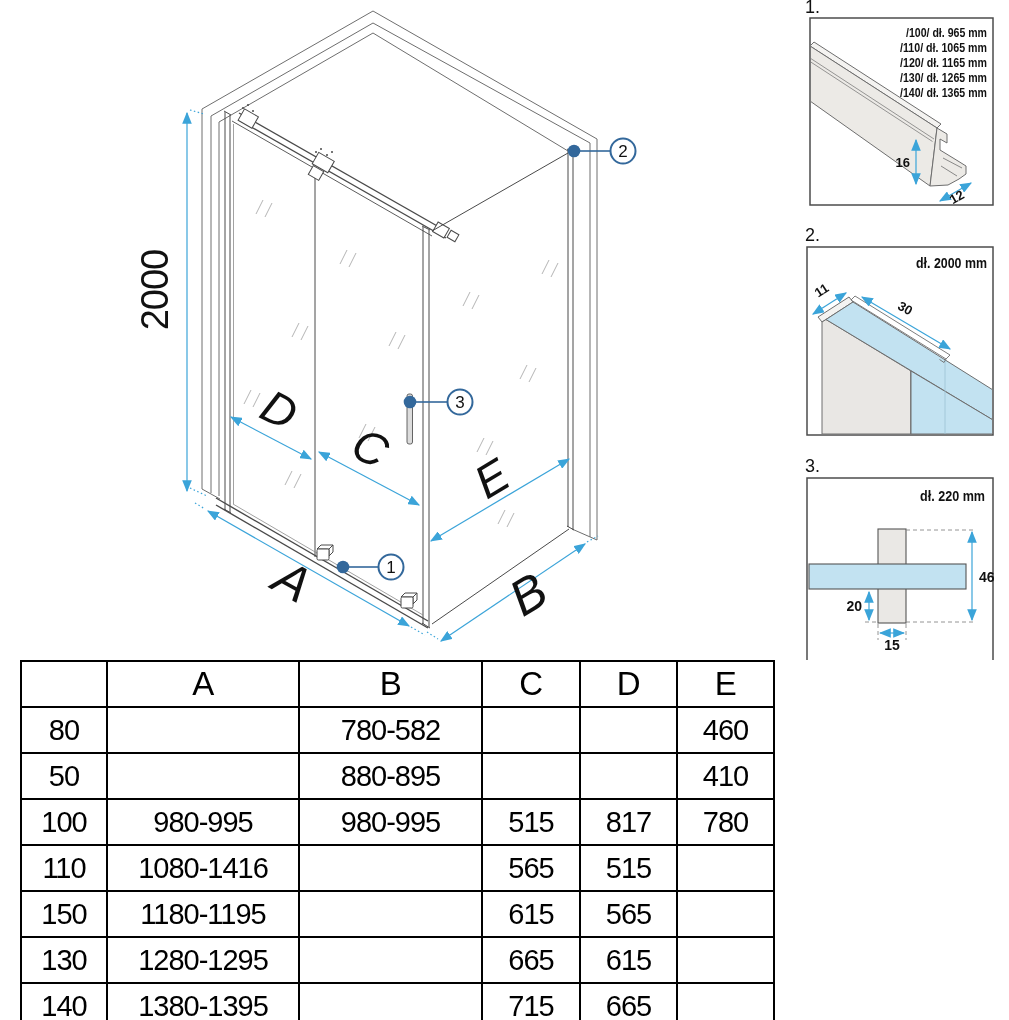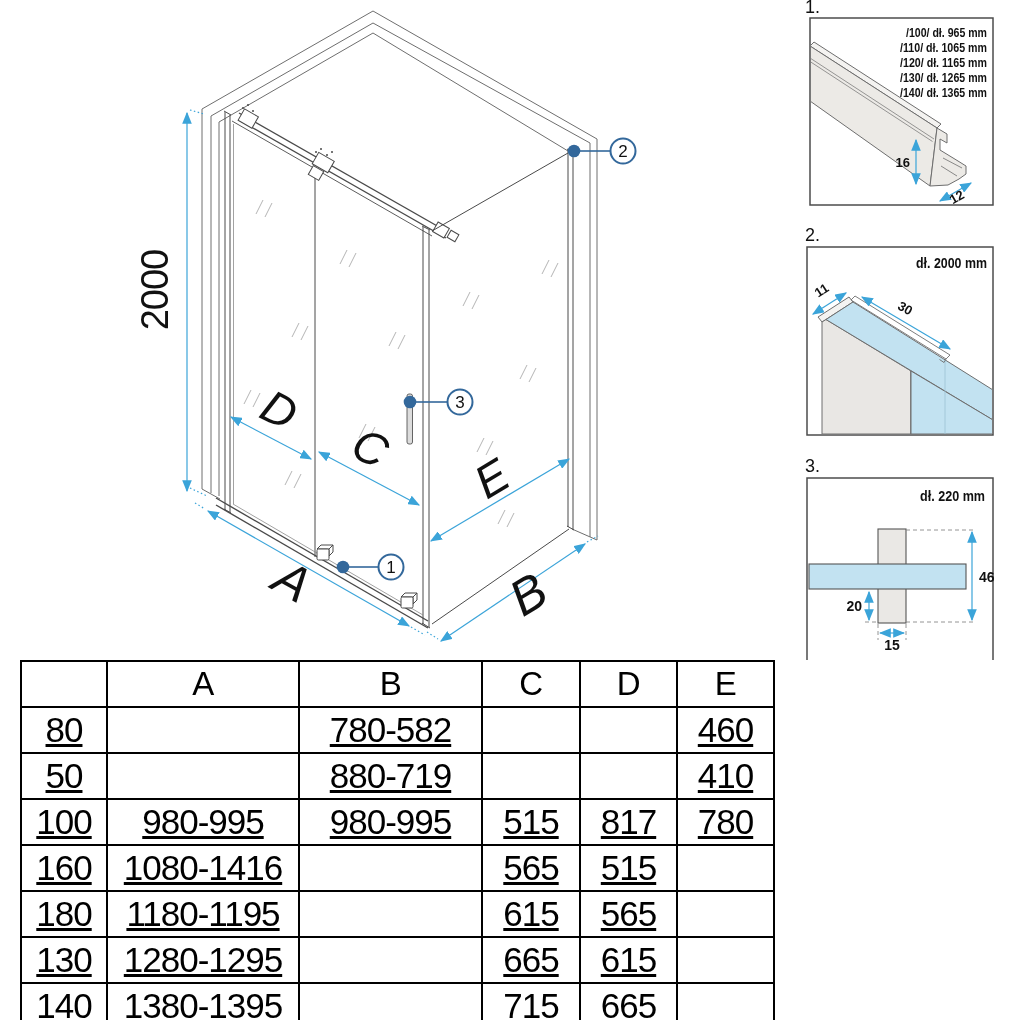--- a/index.html
+++ b/index.html
@@ -11,21 +11,21 @@
   .lentxt{font:700 13px "Liberation Sans",sans-serif;}
   .dettitle{font:400 18px "Liberation Sans",sans-serif;}
   .biglabel{font:italic 400 46px "Liberation Sans",sans-serif;}
   .callnum{font:400 17px "Liberation Sans",sans-serif;}
   
   table.size-table{position:absolute;left:20px;top:660px;border-collapse:collapse;
     table-layout:fixed;width:753px;}
   table.size-table th,table.size-table td{border:2px solid #000;text-align:center;
     vertical-align:middle;padding:0;overflow:hidden;white-space:nowrap;}
   table.size-table th{height:44px;font-size:33px;font-weight:400;letter-spacing:-0.5px;}
-  table.size-table td{height:44px;font-size:35px;letter-spacing:-1px;text-decoration:underline;}
+  table.size-table td{height:44px;font-size:29px;letter-spacing:-1px;}
 </style>
 </head>
 <body>
 
 <div id="canvas">
 
 <svg id="drawing-svg" width="1009" height="660" viewBox="0 0 1009 660" xmlns="http://www.w3.org/2000/svg">
 
   <defs>
     <marker id="ae" viewBox="0 0 10 8" refX="9" refY="4" markerWidth="10" markerHeight="8" orient="auto">
@@ -292,43 +292,43 @@
       <td>80</td>
       <td></td>
       <td>780-582</td>
       <td></td>
       <td></td>
       <td>460</td>
     </tr>
     <tr>
       <td>50</td>
       <td></td>
-      <td>880-719</td>
+      <td>880-895</td>
       <td></td>
       <td></td>
       <td>410</td>
     </tr>
     <tr>
       <td>100</td>
       <td>980-995</td>
       <td>980-995</td>
       <td>515</td>
       <td>817</td>
       <td>780</td>
     </tr>
     <tr>
-      <td>160</td>
+      <td>110</td>
       <td>1080-1416</td>
       <td></td>
       <td>565</td>
       <td>515</td>
       <td></td>
     </tr>
     <tr>
-      <td>180</td>
+      <td>150</td>
       <td>1180-1195</td>
       <td></td>
       <td>615</td>
       <td>565</td>
       <td></td>
     </tr>
     <tr>
       <td>130</td>
       <td>1280-1295</td>
       <td></td>

